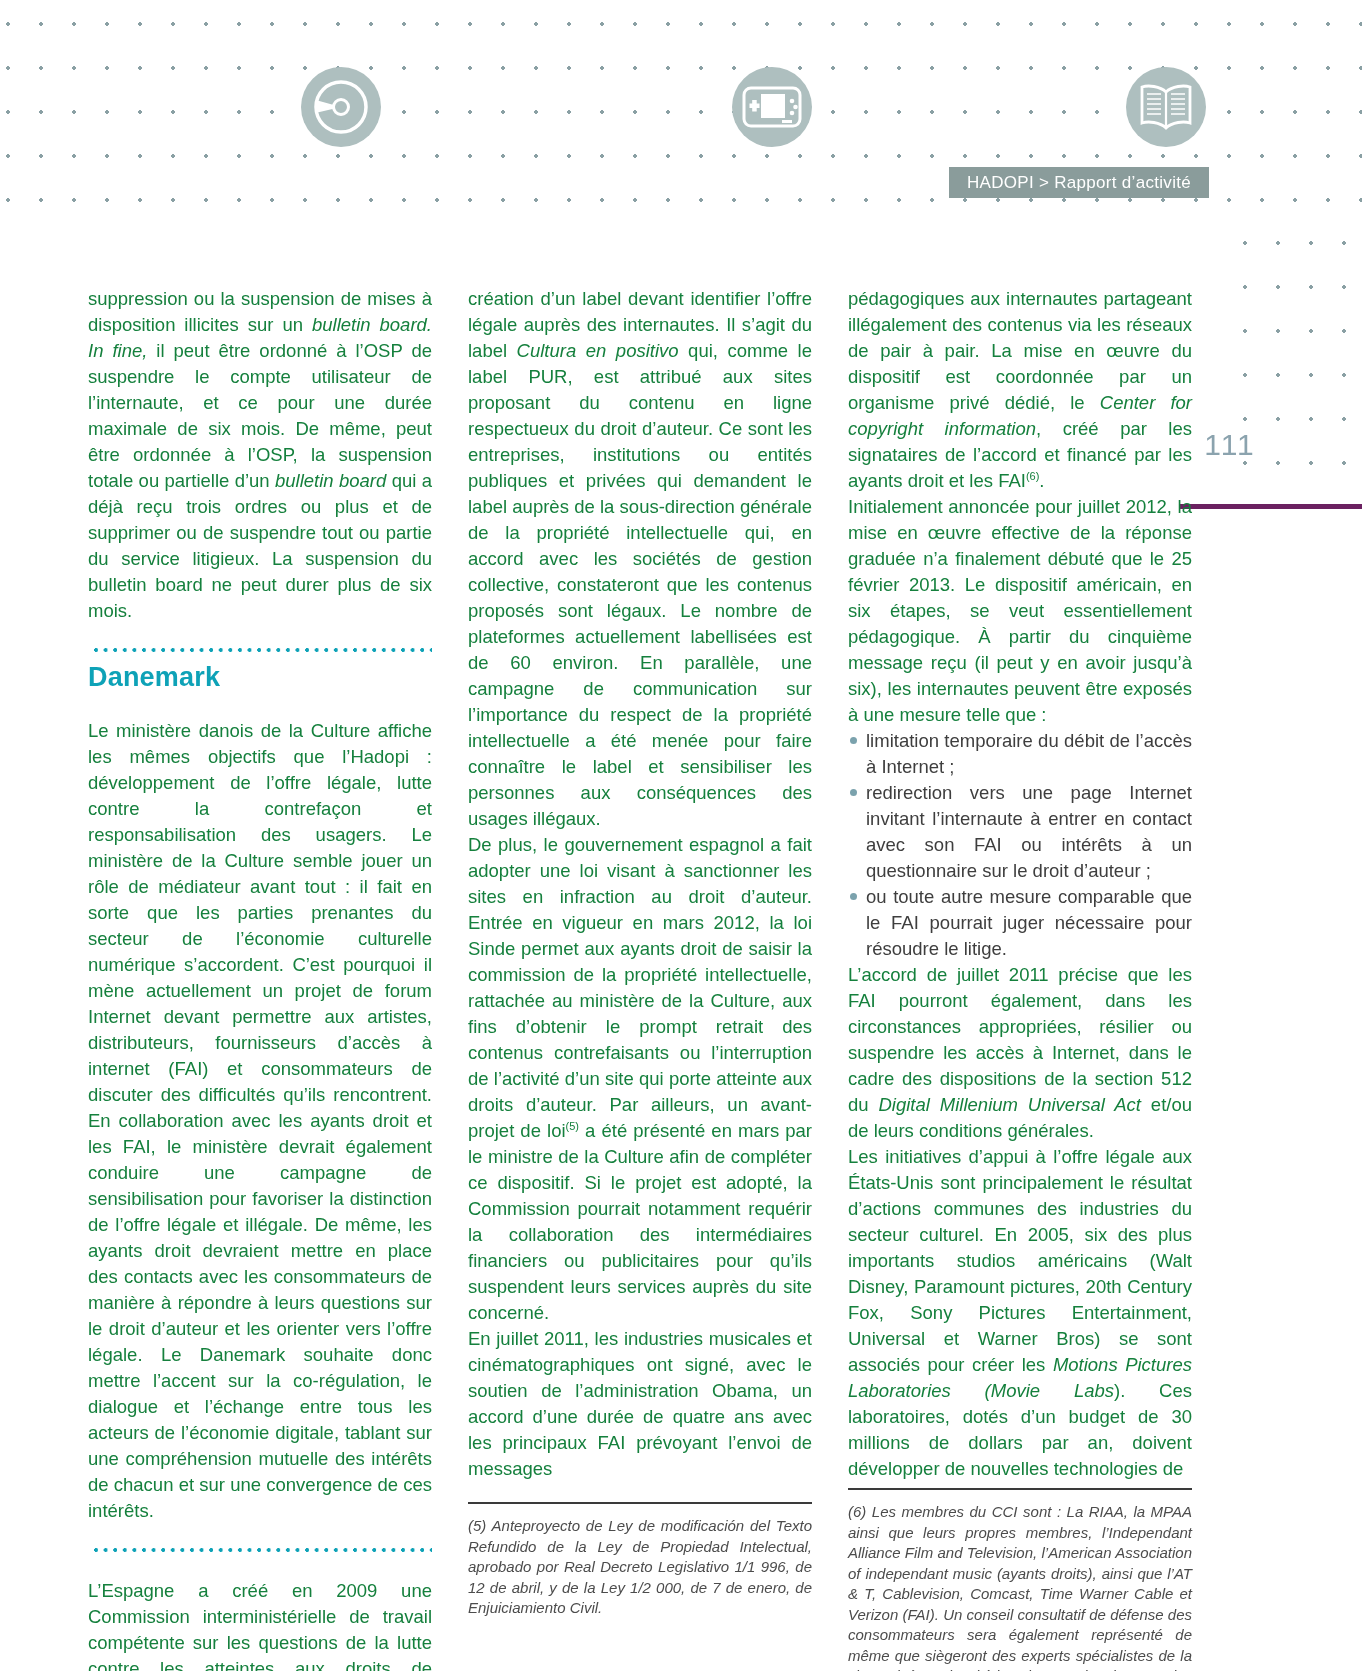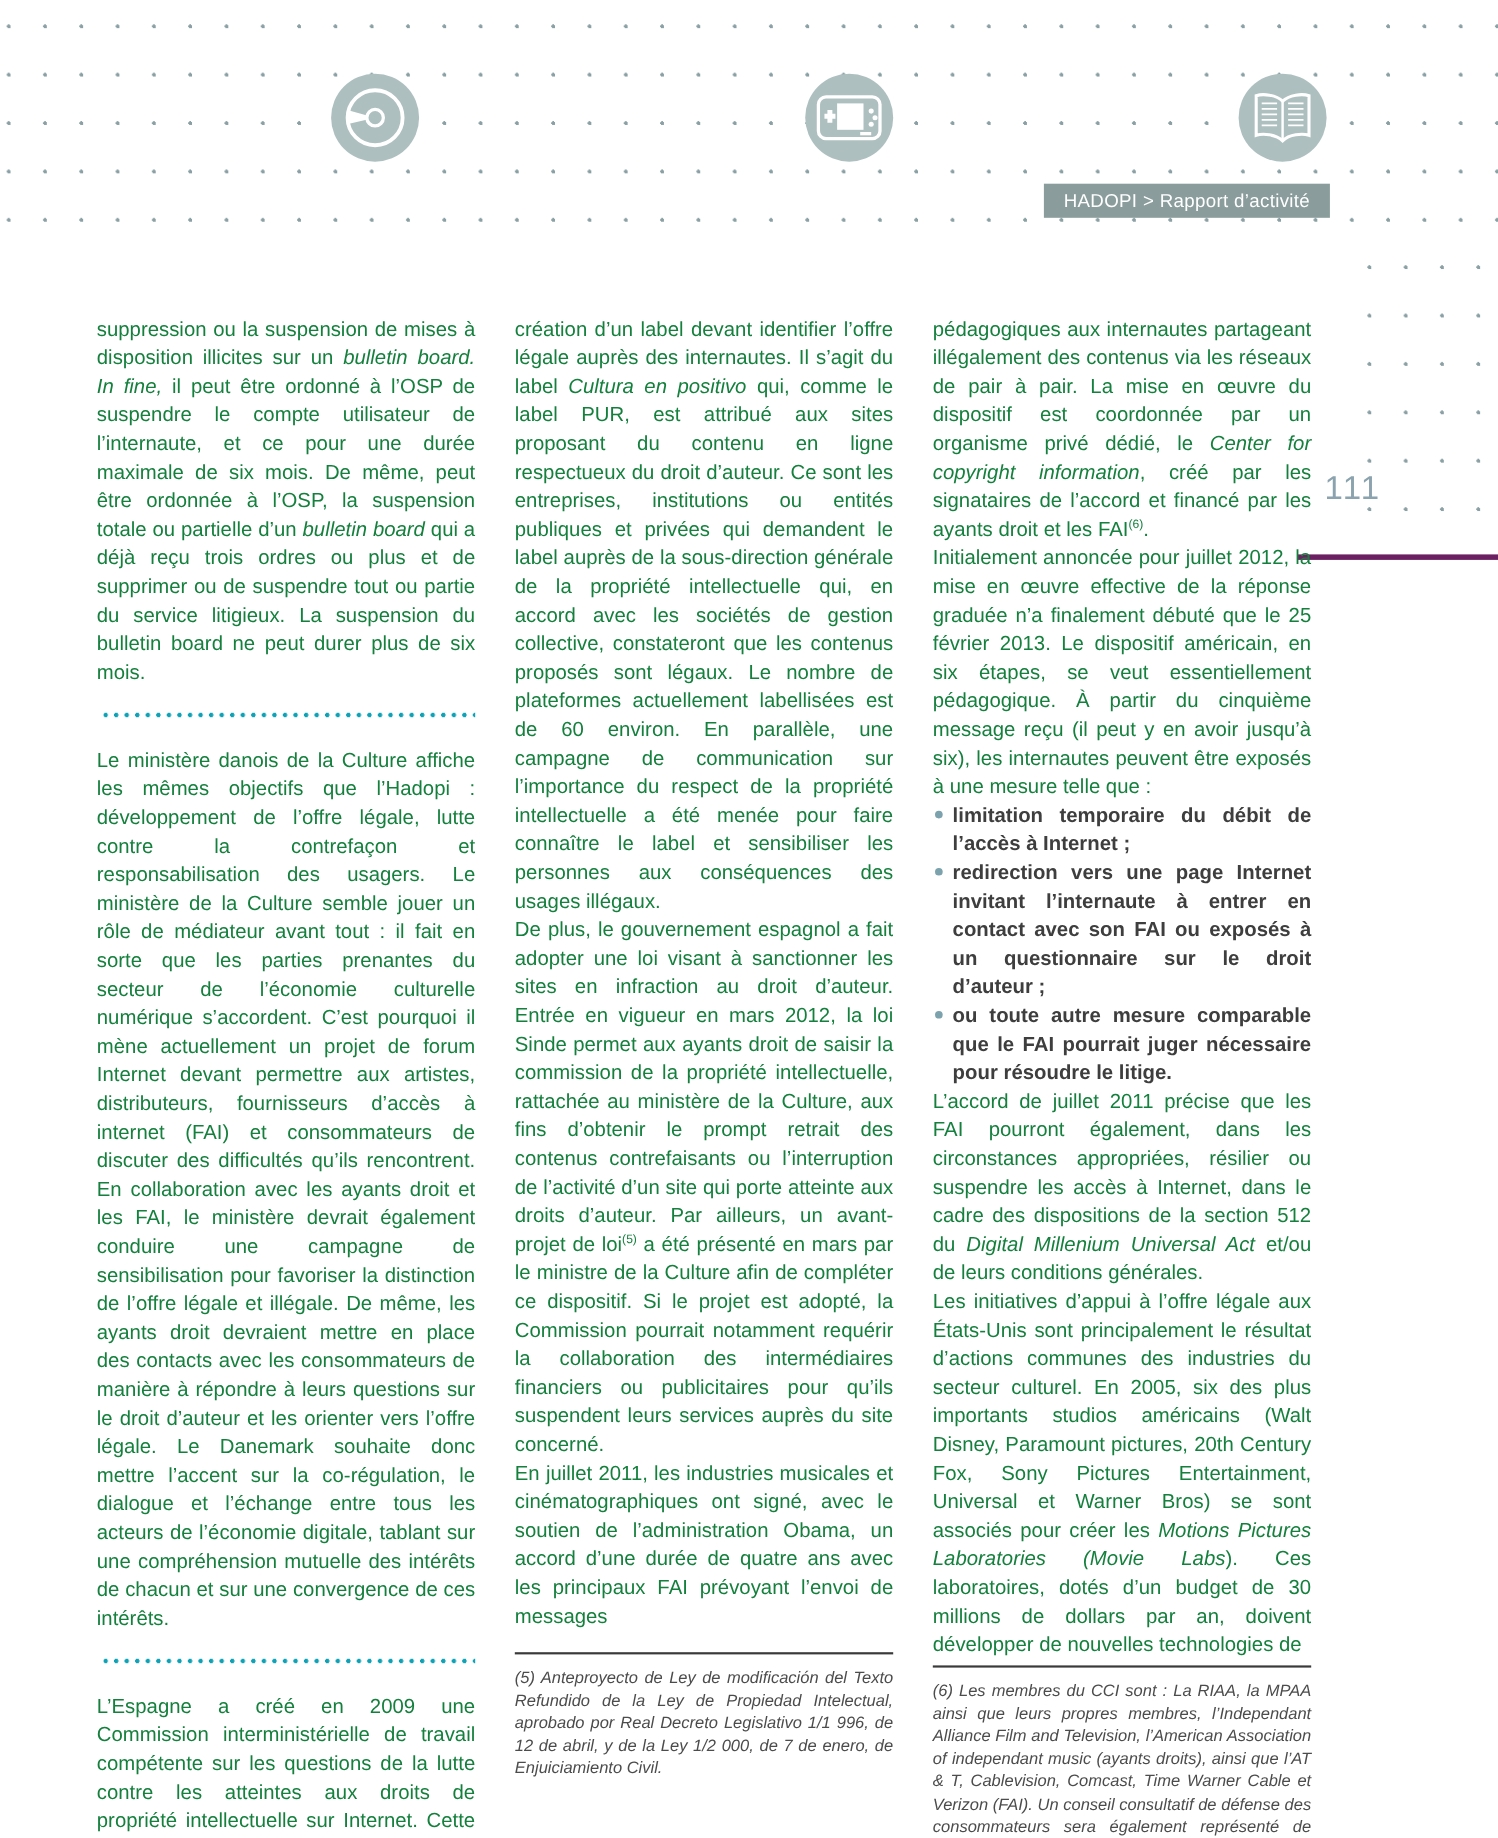--- a/index.html
+++ b/index.html
@@ -35,21 +35,21 @@
 
   
   .section-head{margin:24px 0 26px;}
   .dotted-rule{height:4px;margin-left:6px;
         background-image:radial-gradient(circle at 2px 2px,#0ea2b7 1.9px,rgba(0,0,0,0) 2.15px);
         background-size:9.6px 4px;background-repeat:repeat-x;}
   .section-head h2{margin:10px 0 0;font-size:27px;line-height:30px;font-weight:bold;
         color:#0ea2b7;letter-spacing:.2px;text-align:left;}
 
   
-  .bullets{margin:0;font-weight:bold;}
+  .bullets{margin:0;}
   .bullet{position:relative;padding-left:18px;margin:0;font-size:18.5px;line-height:26px;}
   .bullet::before{content:"";position:absolute;left:2px;top:9px;width:7px;height:7px;
         border-radius:50%;background:#7ba2ad;}
 
   
   .footnote{margin-top:20px;}
   .footnote-tight{margin-top:6px;}
   .footnote-sep{border-top:2px solid #3a3a3a;margin-bottom:12px;}
   .footnote p{margin:0;font-style:italic;font-size:15px;line-height:20.5px;color:#4c4c4c;
         text-align:justify;}
@@ -95,20 +95,21 @@
 
   <div class="banner">HADOPI &gt; Rapport d’activité 2012-2013</div>
 
   <div class="pagenum">111</div>
   <div class="pagenum-rule"></div>
 
   <div class="col" id="col1">
     <p class="body"><span>suppression ou la suspension de mises à disposition illicites sur un </span><i>bulletin board. In fine,</i><span> il peut être ordonné à l’OSP de suspendre le compte utilisateur de l’internaute, et ce pour une durée maximale de six mois. De même, peut être ordonnée à l’OSP, la suspension totale ou partielle d’un </span><i>bulletin board</i><span> qui a déjà reçu trois ordres ou plus et de supprimer ou de suspendre tout ou partie du service litigieux. La suspension du bulletin board ne peut durer plus de six mois.</span></p>
     <div class="section-head">
       <div class="dotted-rule"></div>
+      <h2>Danemark</h2>
     </div>
     <p class="body">Le ministère danois de la Culture affiche les mêmes objectifs que l’Hadopi : développement de l’offre légale, lutte contre la contrefaçon et responsabilisation des usagers. Le ministère de la Culture semble jouer un rôle de médiateur avant tout : il fait en sorte que les parties prenantes du secteur de l’économie culturelle numérique s’accordent. C’est pourquoi il mène actuellement un projet de forum Internet devant permettre aux artistes, distributeurs, fournisseurs d’accès à internet (FAI) et consommateurs de discuter des difficultés qu’ils rencontrent. En collaboration avec les ayants droit et les FAI, le ministère devrait également conduire une campagne de sensibilisation pour favoriser la distinction de l’offre légale et illégale. De même, les ayants droit devraient mettre en place des contacts avec les consommateurs de manière à répondre à leurs questions sur le droit d’auteur et les orienter vers l’offre légale. Le Danemark souhaite donc mettre l’accent sur la co-régulation, le dialogue et l’échange entre tous les acteurs de l’économie digitale, tablant sur une compréhension mutuelle des intérêts de chacun et sur une convergence de ces intérêts.</p>
     <div class="section-head">
       <div class="dotted-rule"></div>
     </div>
     <p class="body">L’Espagne a créé en 2009 une Commission interministérielle de travail compétente sur les questions de la lutte contre les atteintes aux droits de propriété intellectuelle sur Internet. Cette commission a décidé la</p>
   </div>
 
   <div class="col" id="col2">
     <p class="body"><span>création d’un label devant identifier l’offre légale auprès des internautes. Il s’agit du label </span><i>Cultura en positivo</i><span> qui, comme le label PUR, est attribué aux sites proposant du contenu en ligne respectueux du droit d’auteur. Ce sont les entreprises, institutions ou entités publiques et privées qui demandent le label auprès de la sous-direction générale de la propriété intellectuelle qui, en accord avec les sociétés de gestion collective, constateront que les contenus proposés sont légaux. Le nombre de plateformes actuellement labellisées est de 60 environ. En parallèle, une campagne de communication sur l’importance du respect de la propriété intellectuelle a été menée pour faire connaître le label et sensibiliser les personnes aux conséquences des usages illégaux.</span></p>
@@ -118,21 +119,21 @@
       <div class="footnote-sep"></div>
       <p>(5) Anteproyecto de Ley de modificación del Texto Refundido de la Ley de Propiedad Intelectual, aprobado por Real Decreto Legislativo 1/1 996, de 12 de abril, y de la Ley 1/2 000, de 7 de enero, de Enjuiciamiento Civil.</p>
     </div>
   </div>
 
   <div class="col" id="col3">
     <p class="body"><span>pédagogiques aux internautes partageant illégalement des contenus via les réseaux de pair à pair. La mise en œuvre du dispositif est coordonnée par un organisme privé dédié, le </span><i>Center for copyright information</i><span>, créé par les signataires de l’accord et financé par les ayants droit et les FAI</span><sup>(6)</sup><span>.</span></p>
     <p class="body">Initialement annoncée pour juillet 2012, la mise en œuvre effective de la réponse graduée n’a finalement débuté que le 25 février 2013. Le dispositif américain, en six étapes, se veut essentiellement pédagogique. À partir du cinquième message reçu (il peut y en avoir jusqu’à six), les internautes peuvent être exposés à une mesure telle que :</p>
     <div class="bullets">
       <p class="bullet">limitation temporaire du débit de l’accès à Internet ;</p>
-      <p class="bullet">redirection vers une page Internet invitant l’internaute à entrer en contact avec son FAI ou exposés à un questionnaire sur le droit d’auteur ;</p>
+      <p class="bullet">redirection vers une page Internet invitant l’internaute à entrer en contact avec son FAI ou intérêts à un questionnaire sur le droit d’auteur ;</p>
       <p class="bullet">ou toute autre mesure comparable que le FAI pourrait juger nécessaire pour résoudre le litige.</p>
     </div>
     <p class="body"><span>L’accord de juillet 2011 précise que les FAI pourront également, dans les circonstances appropriées, résilier ou suspendre les accès à Internet, dans le cadre des dispositions de la section 512 du </span><i>Digital Millenium Universal Act</i><span> et/ou de leurs conditions générales.</span></p>
     <p class="body"><span>Les initiatives d’appui à l’offre légale aux États-Unis sont principalement le résultat d’actions communes des industries du secteur culturel. En 2005, six des plus importants studios américains (Walt Disney, Paramount pictures, 20th Century Fox, Sony Pictures Entertainment, Universal et Warner Bros) se sont associés pour créer les </span><i>Motions Pictures Laboratories (Movie Labs</i><span>). Ces laboratoires, dotés d’un budget de 30 millions de dollars par an, doivent développer de nouvelles technologies de</span></p>
     <div class="footnote footnote-tight">
       <div class="footnote-sep"></div>
       <p>(6) Les membres du CCI sont : La RIAA, la MPAA ainsi que leurs propres membres, l’Independant Alliance Film and Television, l’American Association of independant music (ayants droits), ainsi que l’AT &amp; T, Cablevision, Comcast, Time Warner Cable et Verizon (FAI). Un conseil consultatif de défense des consommateurs sera également représenté de même que siègeront des experts spécialistes de la vie privée, de l’éducation nationale et des techniciens.</p>
     </div>
   </div>
 

